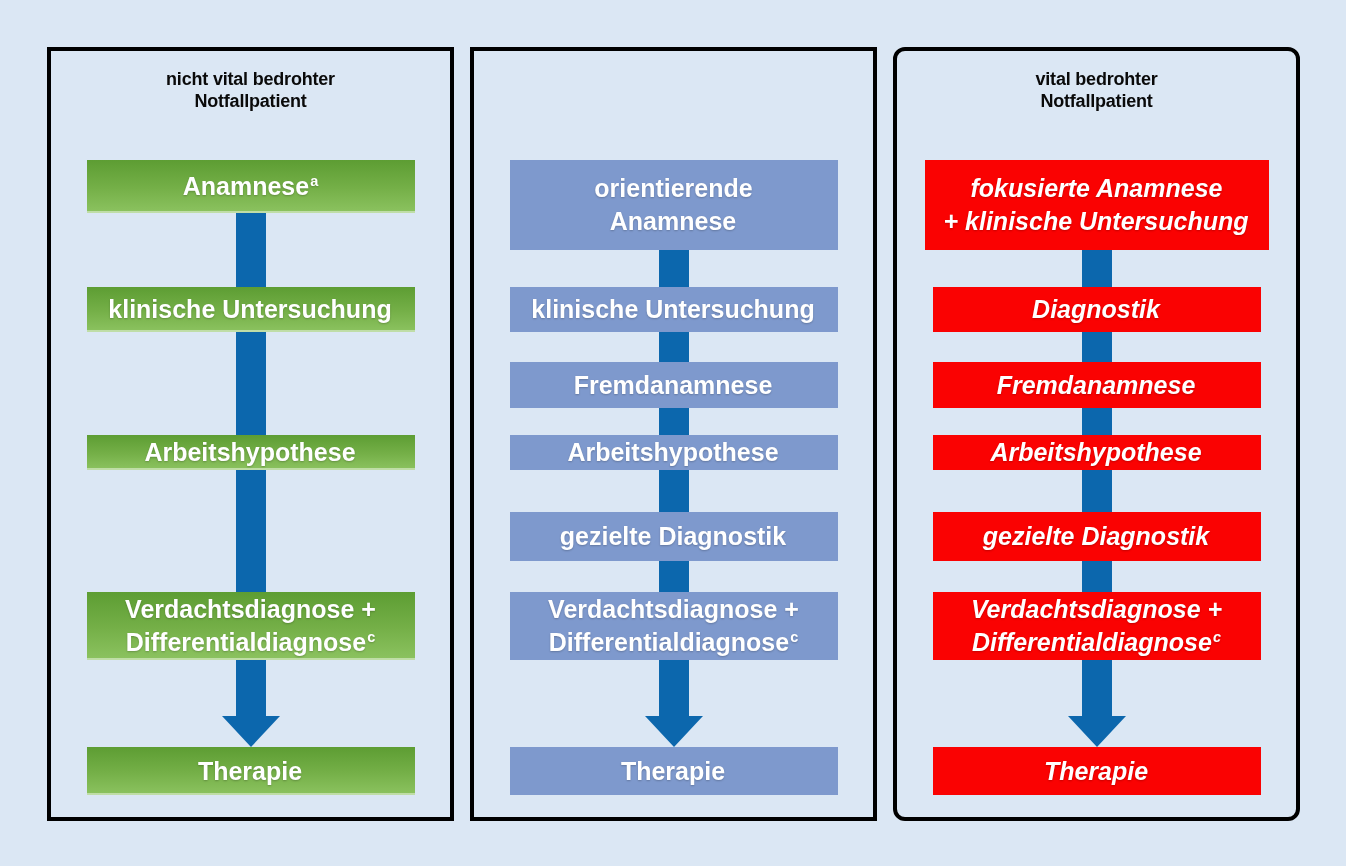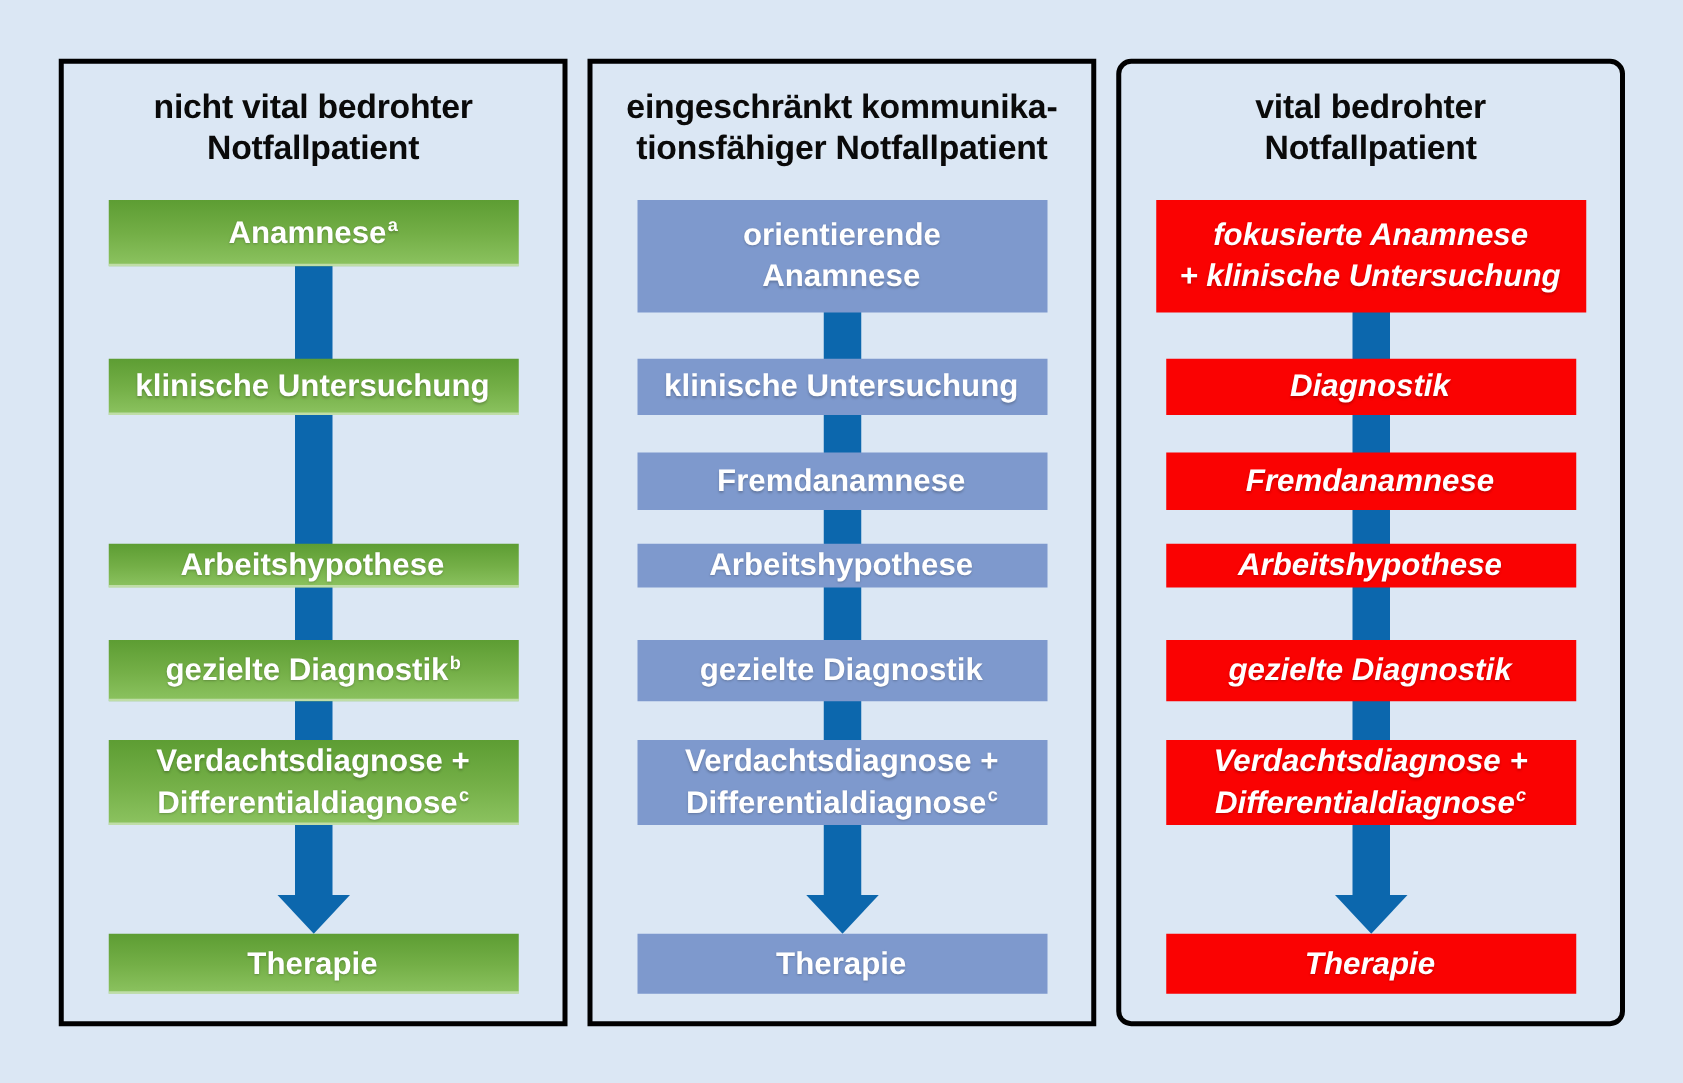--- a/index.html
+++ b/index.html
@@ -18,21 +18,21 @@
     position:absolute;top:47px;width:407px;height:774px;
     border:4px solid var(--panel-border);
     background:var(--page-bg);
     box-sizing:border-box;
   }
   #panel-1{left:47px;}
   #panel-2{left:470px;}
   #panel-3{left:893px;border-radius:12px;}
   .panel-title{
     position:absolute;top:18px;left:0;right:0;z-index:2;
-    text-align:center;font-size:27px;font-weight:700;
+    text-align:center;font-size:18px;font-weight:700;
     line-height:1.22;color:var(--title-text);
     white-space:pre-line;letter-spacing:-0.2px;
   }
   
   .shaft{
     position:absolute;left:50%;transform:translateX(-50%);
     top:140px;width:30px;height:528px;background:var(--arrow);z-index:0;
   }
   .arrowhead{
     position:absolute;left:50%;transform:translateX(-50%);
@@ -78,35 +78,30 @@
 
   <div class="box green r1s">
     <div class="box-inner"><span class="box-label">Anamnese</span><sup>a</sup></div>
   </div>
   <div class="box green r2">
     <div class="box-inner"><span class="box-label">klinische Untersuchung</span><sup></sup></div>
   </div>
   <div class="box green r4">
     <div class="box-inner"><span class="box-label">Arbeitshypothese</span><sup></sup></div>
   </div>
-  <div class="box green r5">
-    <div class="box-inner"><span class="box-label">gezielte Diagnostik</span><sup>b</sup></div>
-  </div>
   <div class="box green r6">
     <div class="box-inner"><span class="box-label">Verdachtsdiagnose +
 Differentialdiagnose</span><sup>c</sup></div>
   </div>
   <div class="box green r7">
     <div class="box-inner"><span class="box-label">Therapie</span><sup></sup></div>
   </div>
 </div>
 
 <div class="panel" id="panel-2">
-  <div class="panel-title">eingeschränkt kommunika-
-tionsfähiger Notfallpatient</div>
   <div class="shaft"></div>
   <div class="arrowhead"></div>
 
   <div class="box blue r1d">
     <div class="box-inner"><span class="box-label">orientierende
 Anamnese</span><sup></sup></div>
   </div>
   <div class="box blue r2">
     <div class="box-inner"><span class="box-label">klinische Untersuchung</span><sup></sup></div>
   </div>

